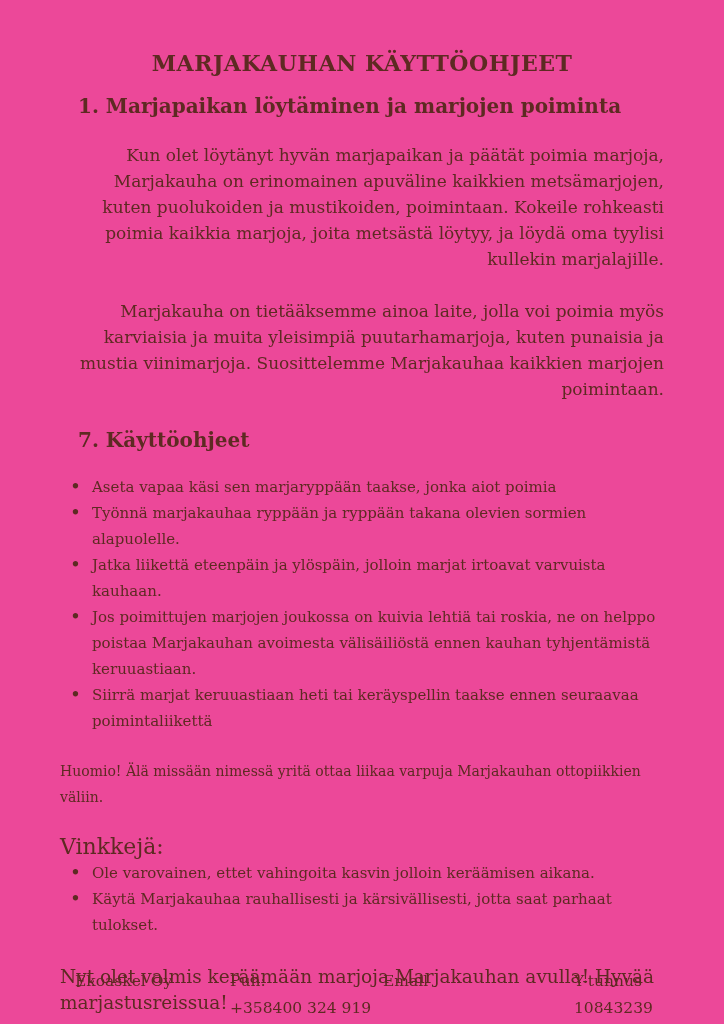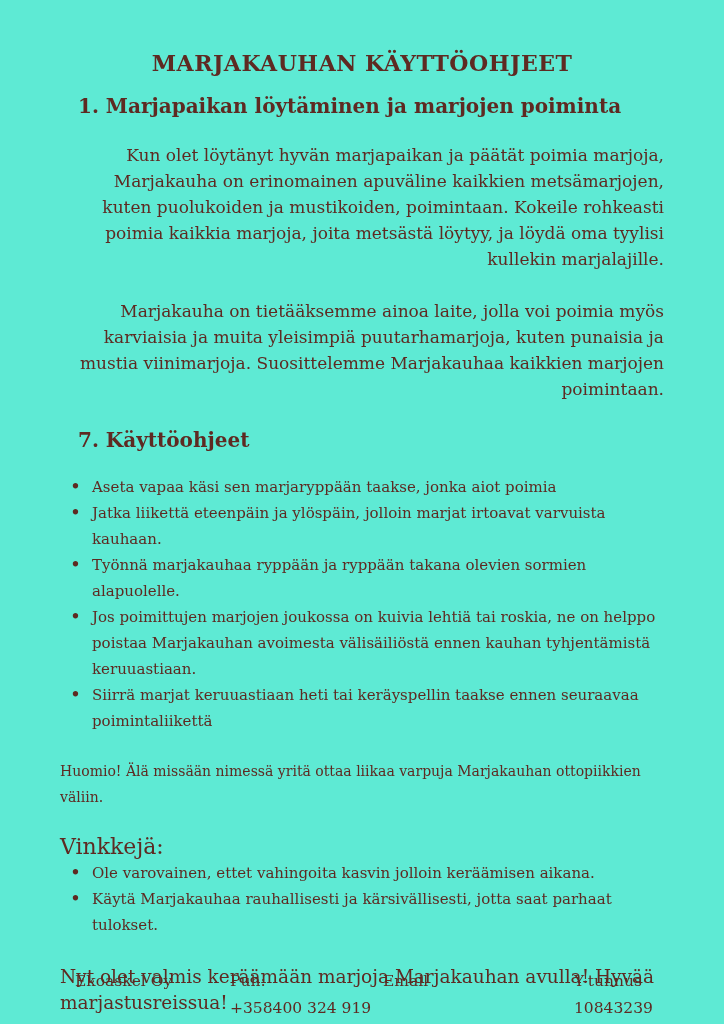--- a/index.html
+++ b/index.html
@@ -4,21 +4,21 @@
 <style>
   html, body {
     margin: 0;
     padding: 0;
     background: #ffffff;
   }
   .page {
     position: relative;
     width: 724px;
     height: 1024px;
-    background: #5eead4;
+    background: #ec4899;
     color: #5e2a22;
     font-family: "DejaVu Serif", "Liberation Serif", serif;
     box-sizing: border-box;
     padding: 50px 60px 0 60px;
     overflow: hidden;
   }
   .doc-title {
     text-align: center;
     font-size: 22px;
     font-weight: 600;
@@ -99,22 +99,22 @@
   <h2 class="section-heading">1. Marjapaikan löytäminen ja marjojen poiminta</h2>
 
   <p class="body-para">Kun olet löytänyt hyvän marjapaikan ja päätät poimia marjoja, Marjakauha on erinomainen apuväline kaikkien metsämarjojen, kuten puolukoiden ja mustikoiden, poimintaan. Kokeile rohkeasti poimia kaikkia marjoja, joita metsästä löytyy, ja löydä oma tyylisi kullekin marjalajille.</p>
 
   <p class="body-para">Marjakauha on tietääksemme ainoa laite, jolla voi poimia myös karviaisia ja muita yleisimpiä puutarhamarjoja, kuten punaisia ja mustia viinimarjoja. Suosittelemme Marjakauhaa kaikkien marjojen poimintaan.</p>
 
   <h2 class="section-heading second">7. Käyttöohjeet</h2>
 
   <ul class="bullet-list">
     <li>Aseta vapaa käsi sen marjaryppään taakse, jonka aiot poimia</li>
+    <li>Työnnä marjakauhaa ryppään ja ryppään takana olevien sormien alapuolelle.</li>
     <li>Jatka liikettä eteenpäin ja ylöspäin, jolloin marjat irtoavat varvuista kauhaan.</li>
-    <li>Työnnä marjakauhaa ryppään ja ryppään takana olevien sormien alapuolelle.</li>
     <li>Jos poimittujen marjojen joukossa on kuivia lehtiä tai roskia, ne on helppo poistaa Marjakauhan avoimesta välisäiliöstä ennen kauhan tyhjentämistä keruuastiaan.</li>
     <li>Siirrä marjat keruuastiaan heti tai keräyspellin taakse ennen seuraavaa poimintaliikettä</li>
   </ul>
 
   <p class="note-para">Huomio! Älä missään nimessä yritä ottaa liikaa varpuja Marjakauhan ottopiikkien väliin.</p>
 
   <p class="tips-label">Vinkkejä:</p>
 
   <ul class="bullet-list">
     <li>Ole varovainen, ettet vahingoita kasvin jolloin keräämisen aikana.</li>

